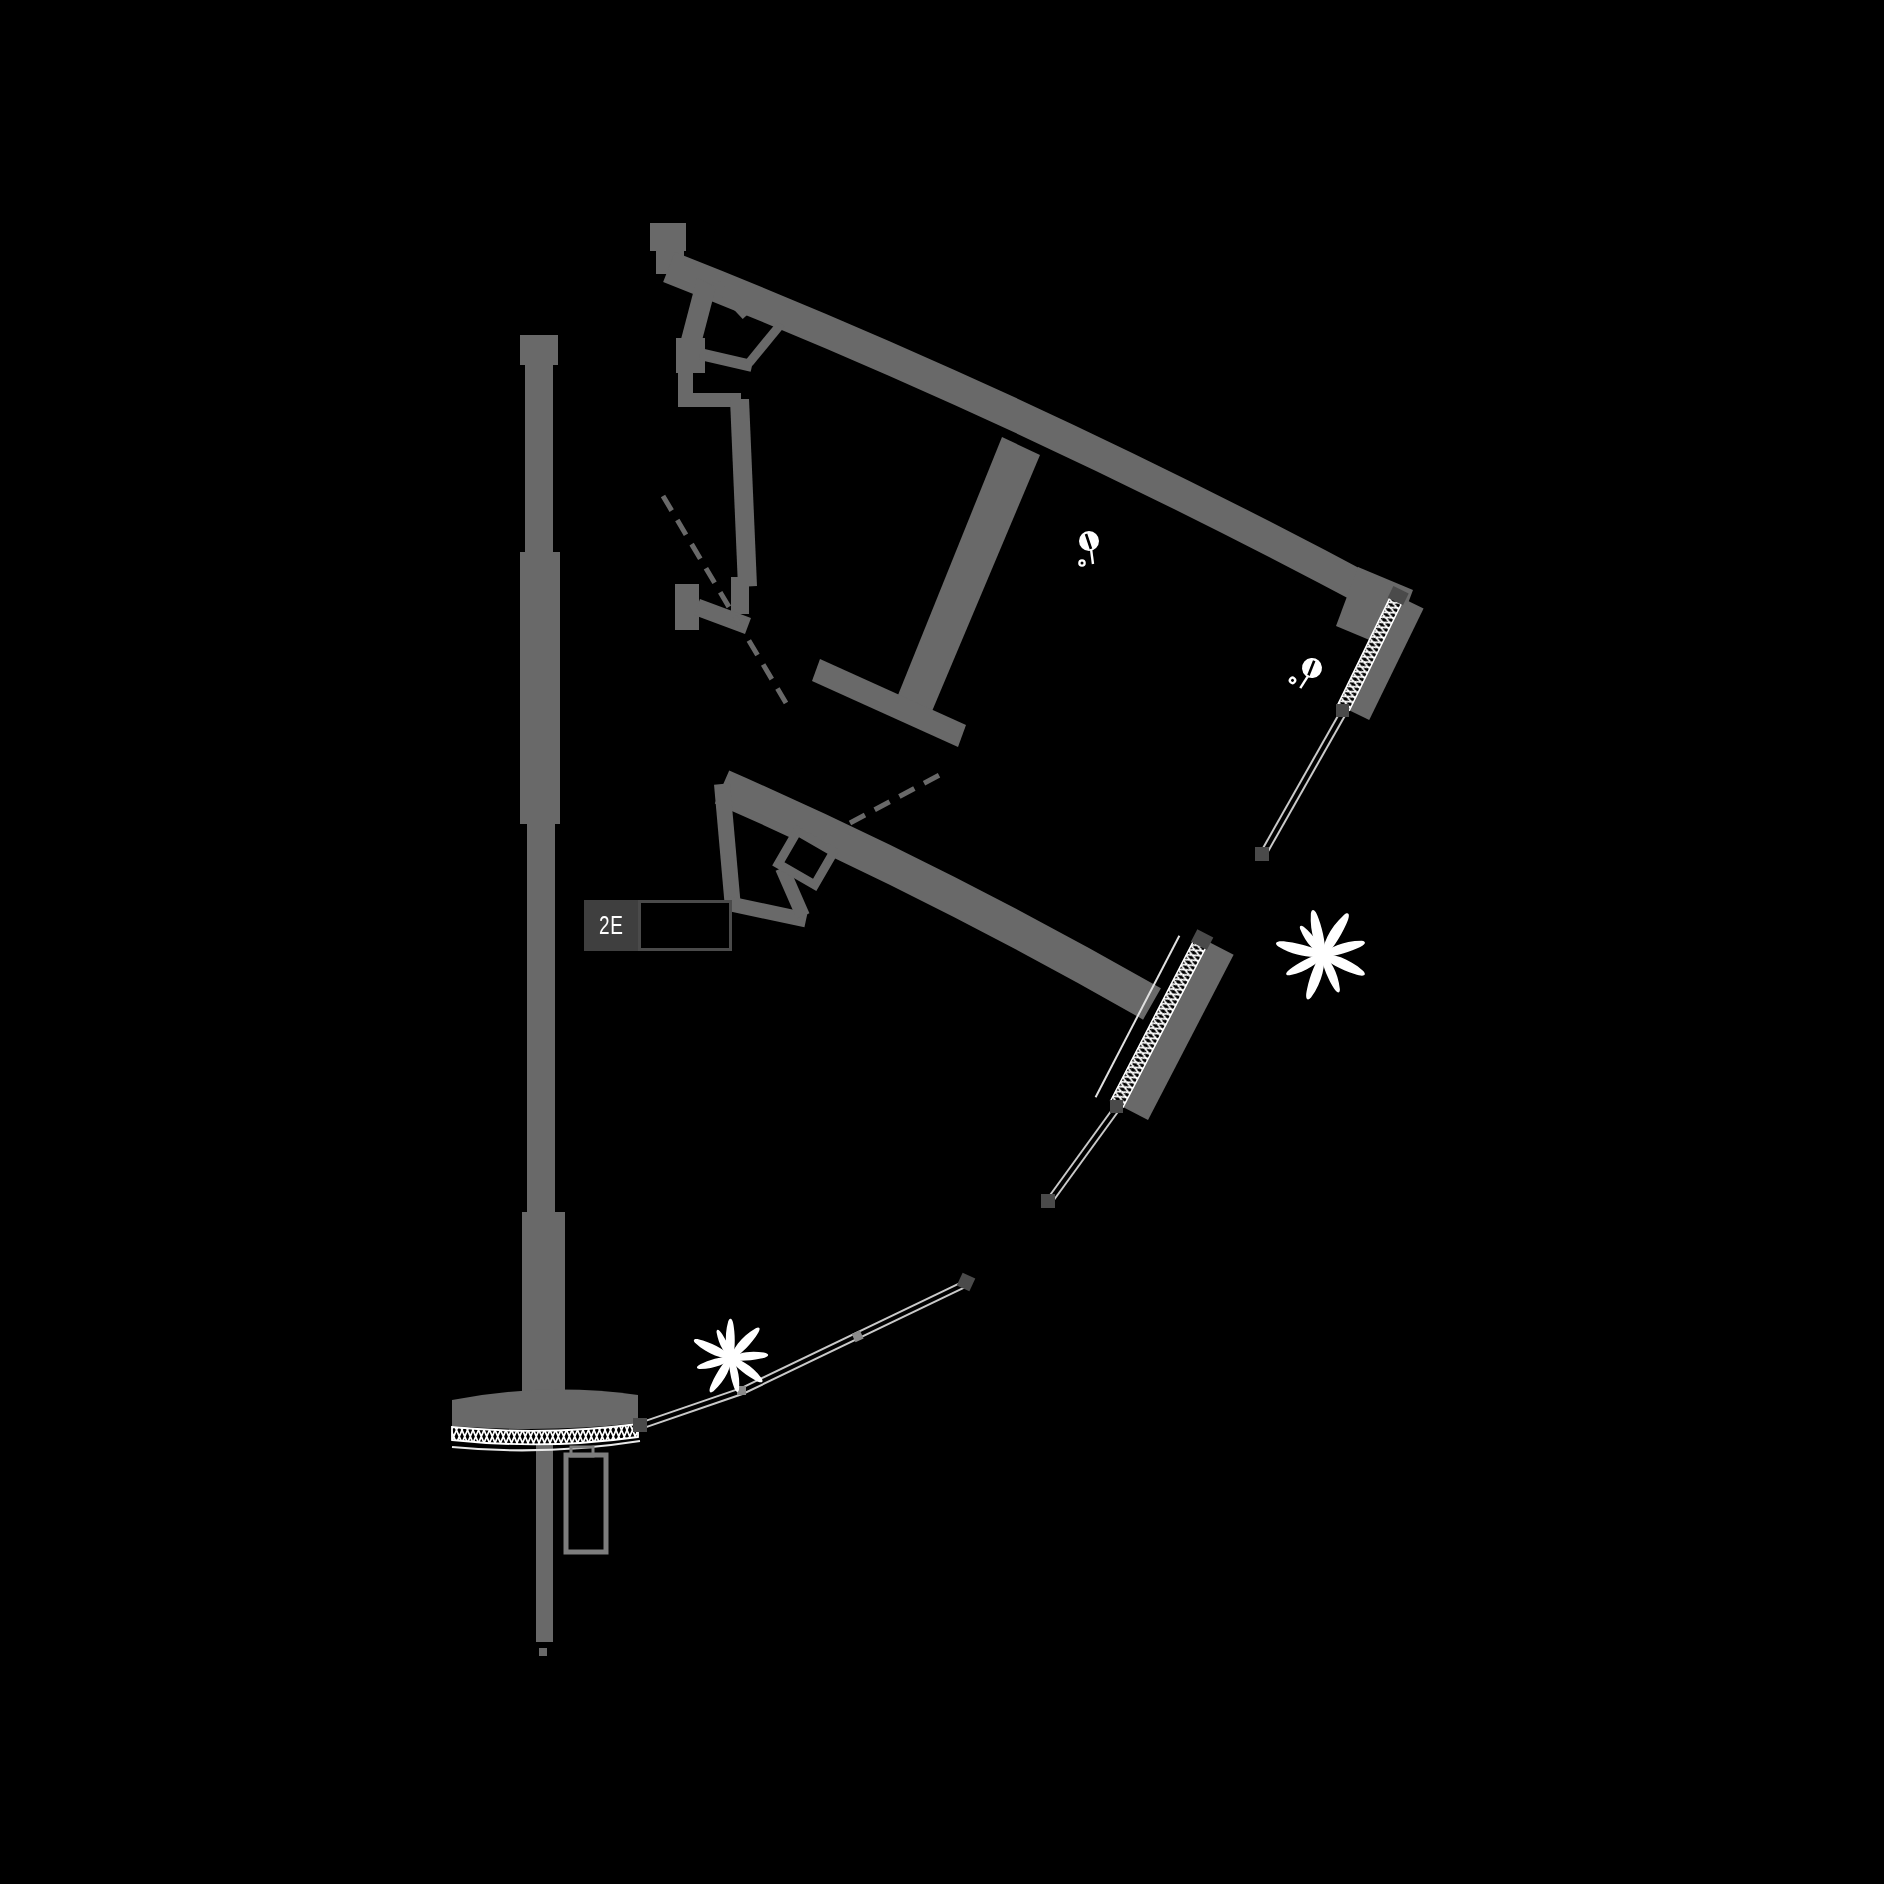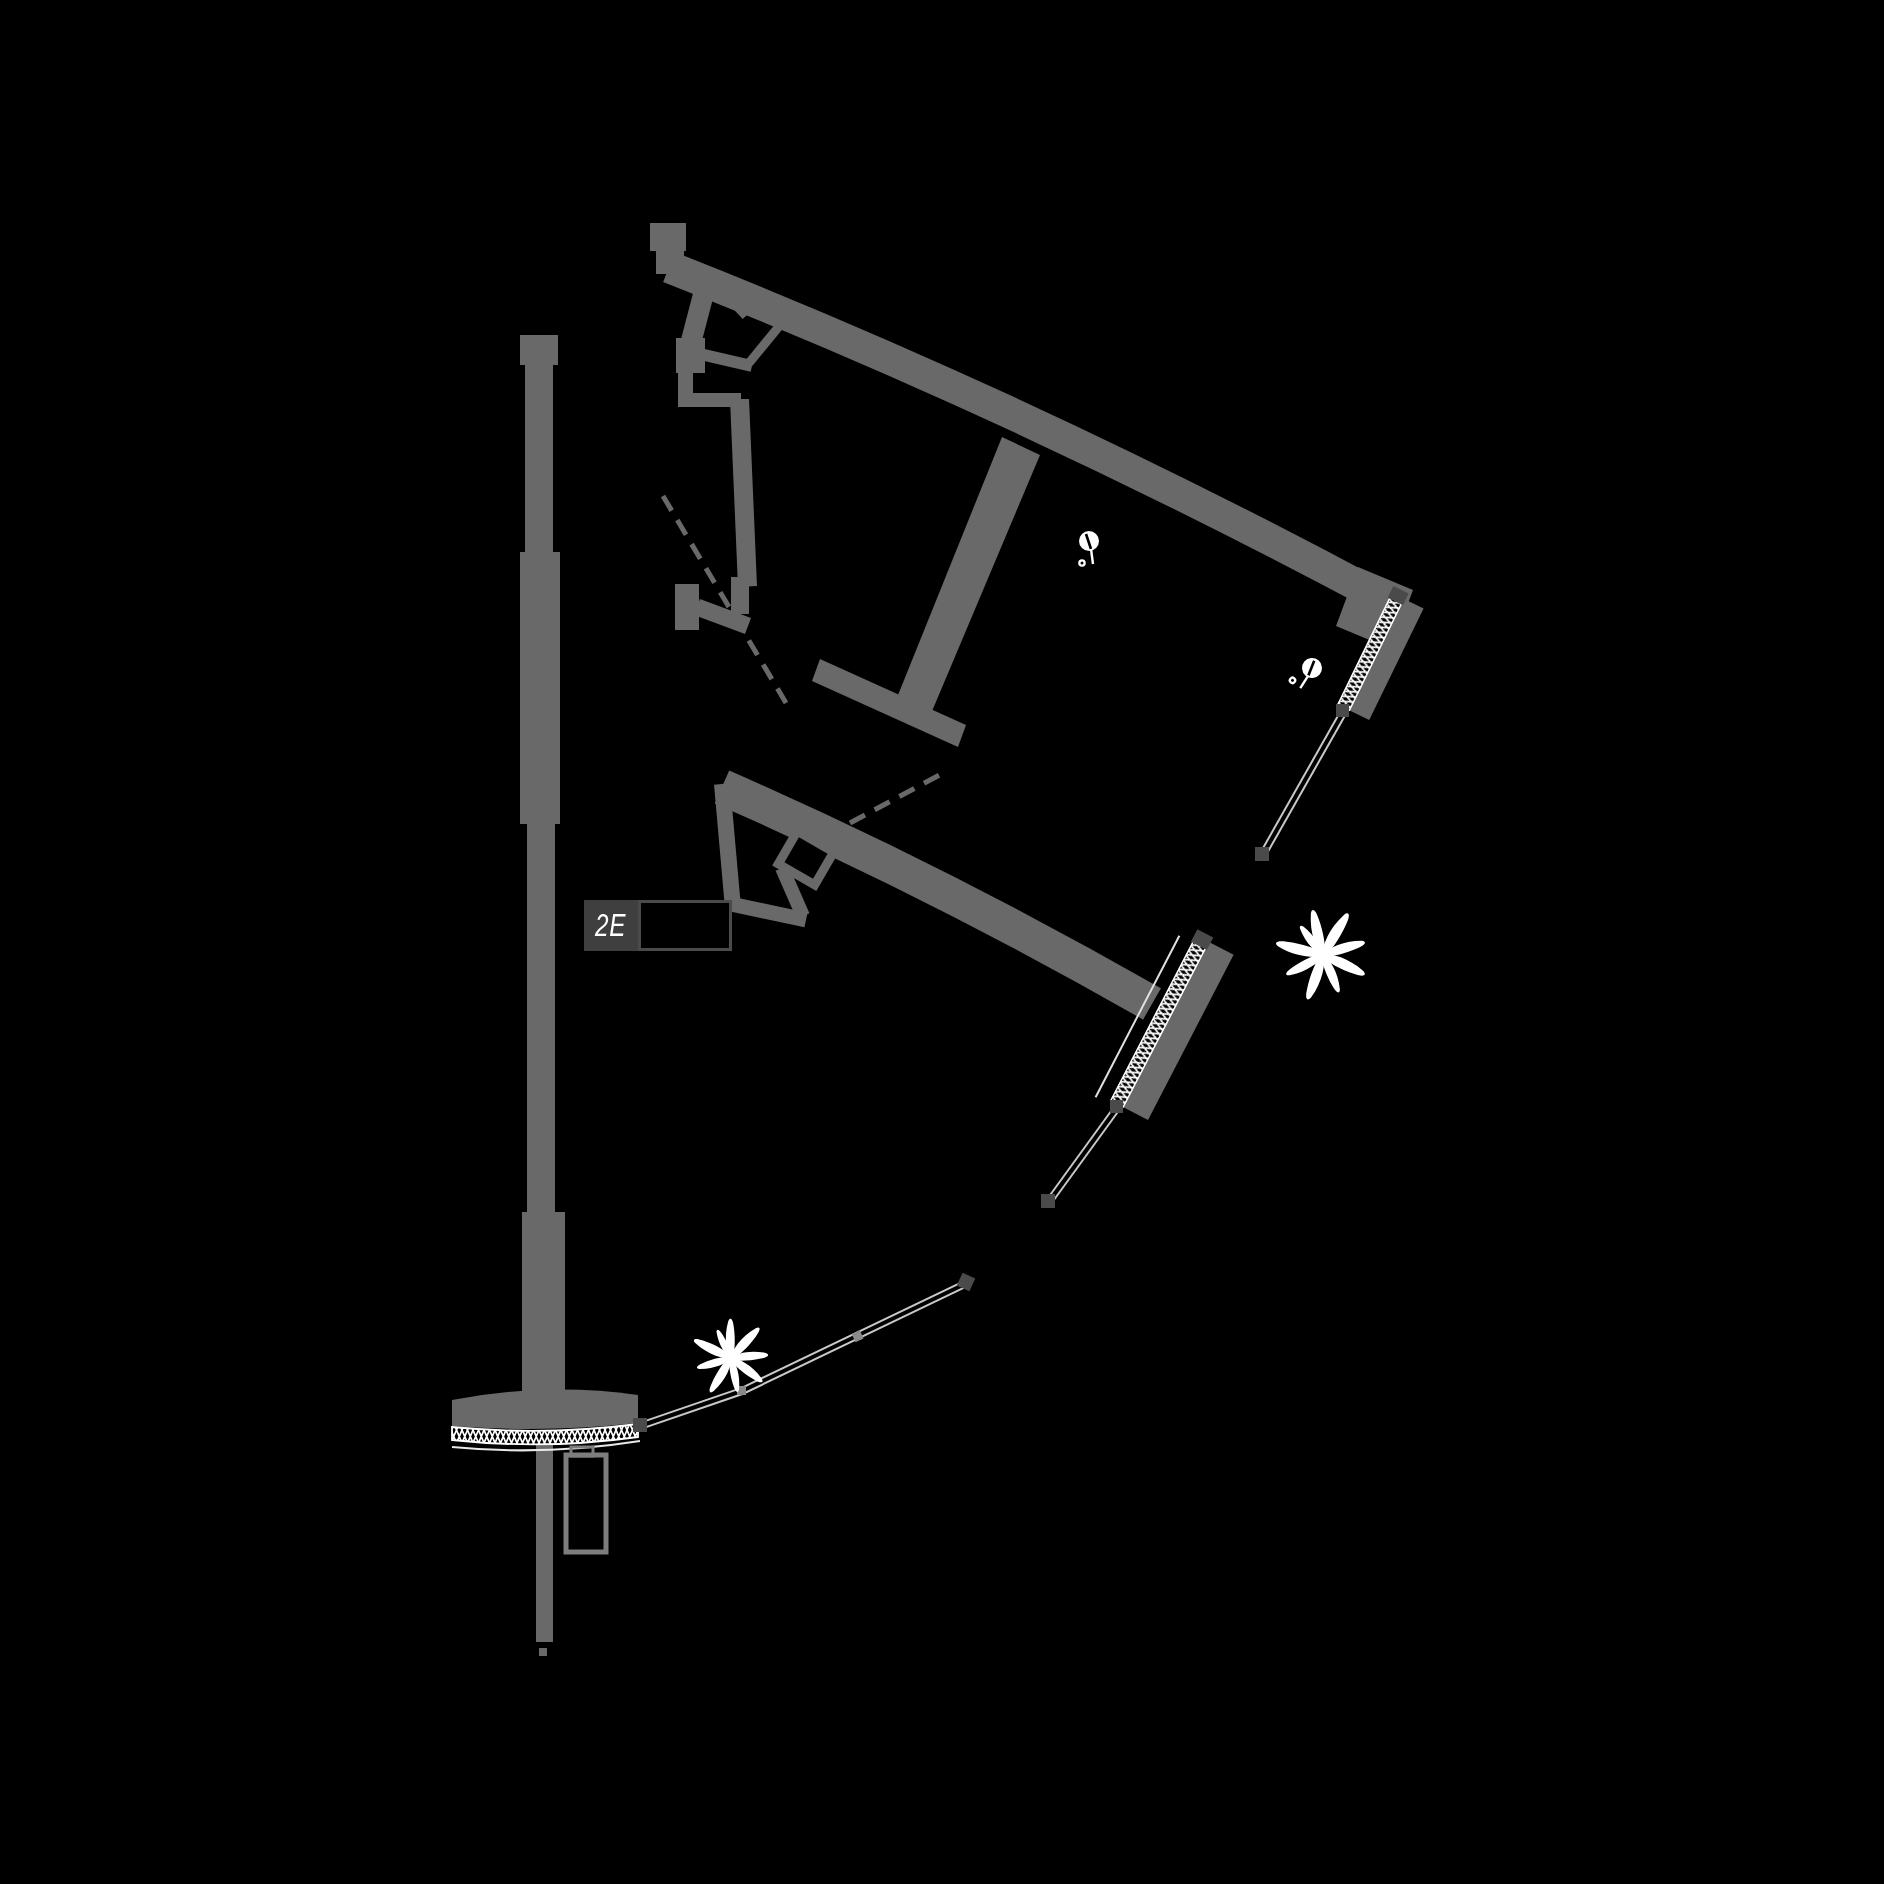--- a/index.html
+++ b/index.html
@@ -7,21 +7,21 @@
     position:relative;width:1884px;height:1884px;background:var(--canvas_bg,#000);
     font-family:"Liberation Sans", sans-serif;overflow:hidden;
   }
   svg{position:absolute;left:0;top:0;}
   .unit-label{
     position:absolute;left:584px;top:900px;display:flex;align-items:stretch;height:51px;
   }
   .unit-tag{
     width:54px;background:var(--label_bg,#3f3f3f);color:var(--label_text,#fff);
     display:flex;align-items:center;justify-content:center;
-    font-size:32px;font-weight:400;letter-spacing:1px;font-style:italic;
+    font-size:25px;font-weight:400;letter-spacing:1px;
   }
   .unit-tag span{display:inline-block;transform:scaleX(0.76);}
   .unit-area-box{
     width:88px;background:#000;border:3px solid var(--box_border,#4a4a4a);
     color:#fff;font-size:22px;display:flex;align-items:center;justify-content:center;
   }
 </style>
 </head>
 <body>
 

